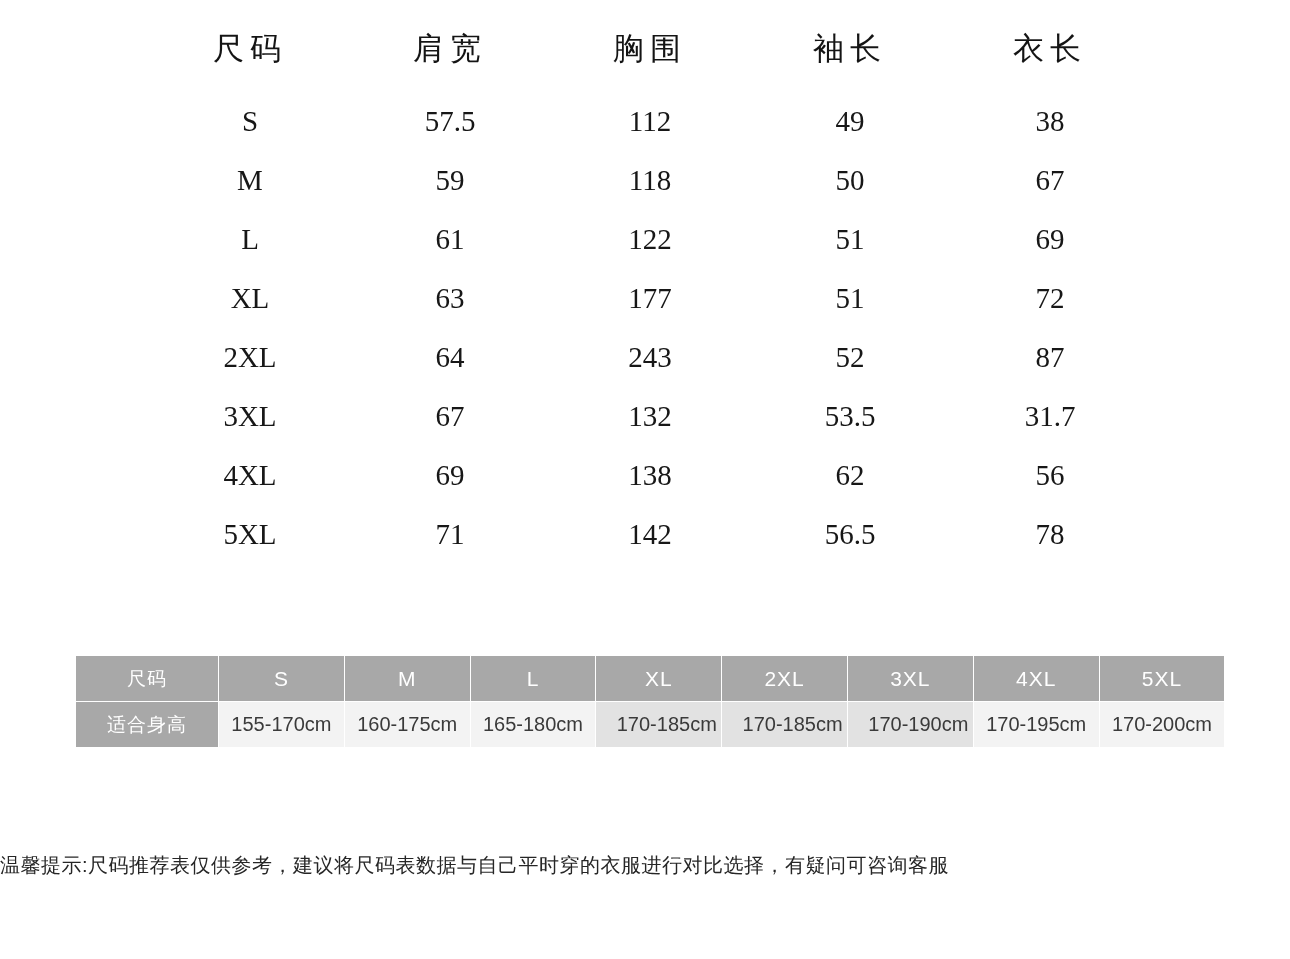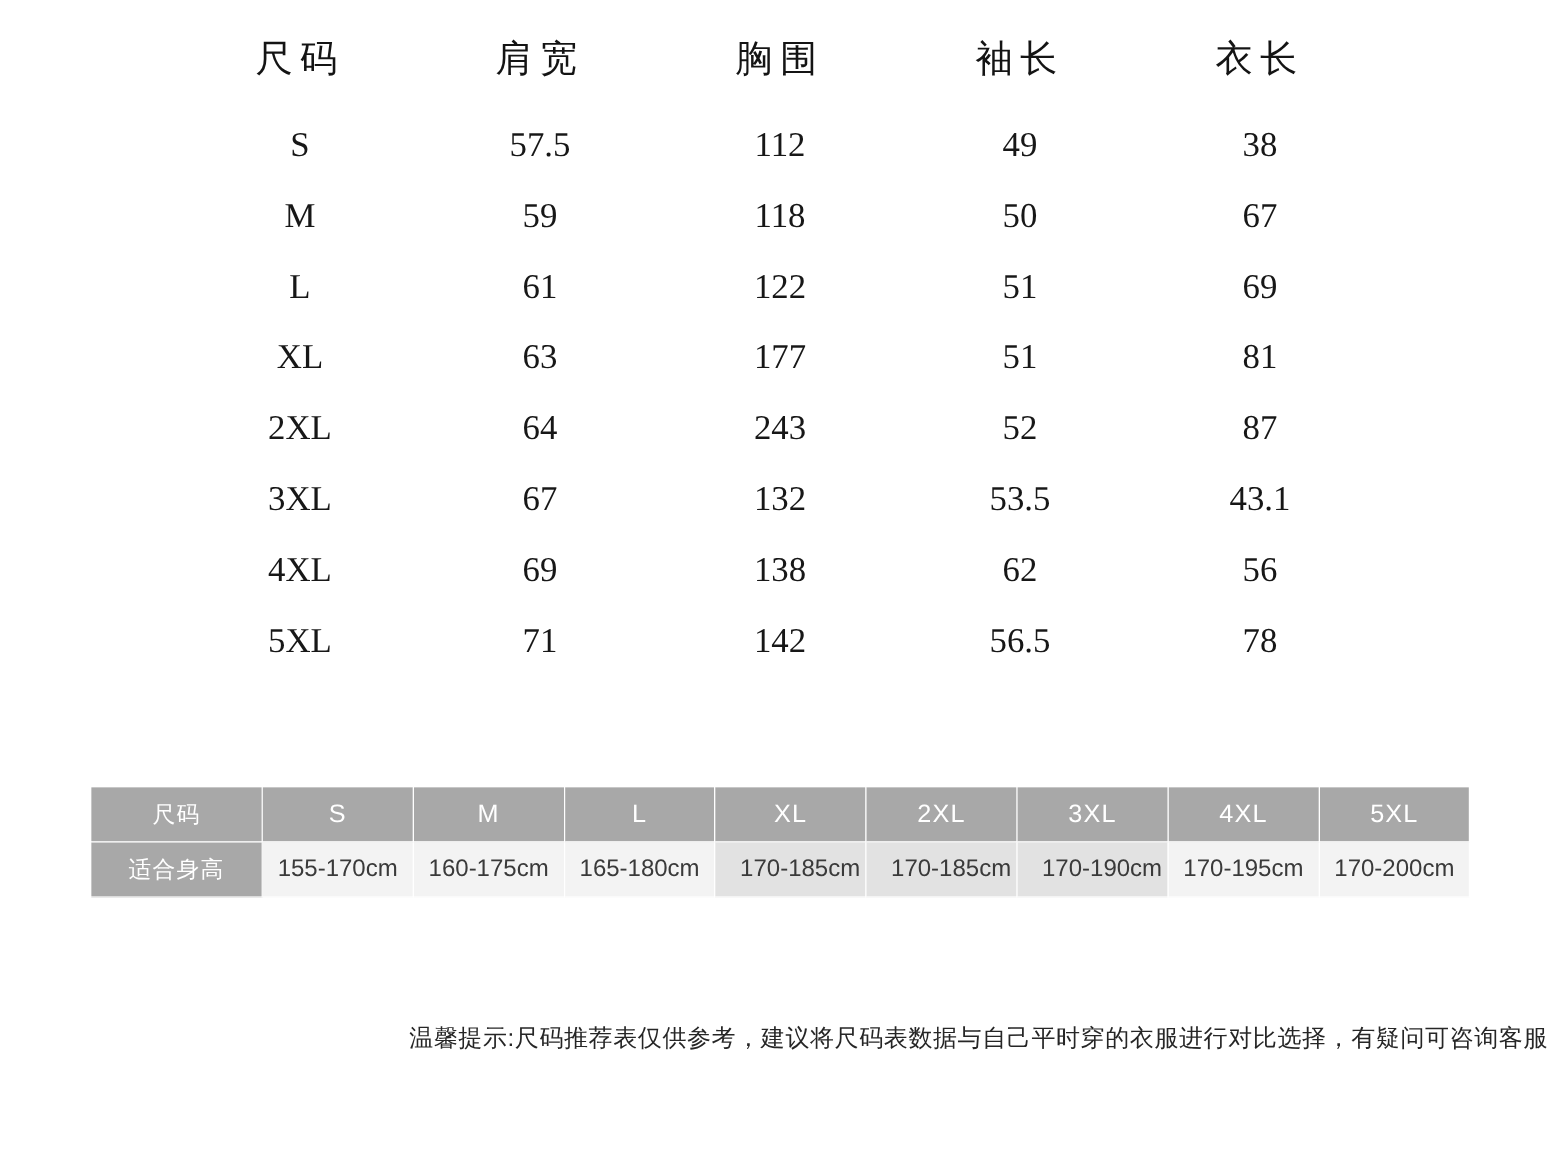--- a/index.html
+++ b/index.html
@@ -101,21 +101,21 @@
     background: #e2e2e2;
     padding-left: 17px;
   }
 
   
   .note {
     position: absolute;
     top: 852px;
     left: 0;
     width: 1290px;
-    text-align: right;
+    text-align: left;
     font-size: 20px;
     color: #262626;
     font-family: "Liberation Sans", "DejaVu Sans", sans-serif;
     letter-spacing: 0.5px;
   }
 </style>
 </head>
 <body>
 
 <div class="page">
@@ -157,35 +157,35 @@
         <td>61</td>
         <td>122</td>
         <td>51</td>
         <td>69</td>
       </tr>
       <tr>
         <td>XL</td>
         <td>63</td>
         <td>177</td>
         <td>51</td>
-        <td>81</td>
+        <td>72</td>
       </tr>
       <tr>
         <td>2XL</td>
         <td>64</td>
         <td>243</td>
         <td>52</td>
         <td>87</td>
       </tr>
       <tr>
         <td>3XL</td>
         <td>67</td>
         <td>132</td>
         <td>53.5</td>
-        <td>43.1</td>
+        <td>31.7</td>
       </tr>
       <tr>
         <td>4XL</td>
         <td>69</td>
         <td>138</td>
         <td>62</td>
         <td>56</td>
       </tr>
       <tr>
         <td>5XL</td>

